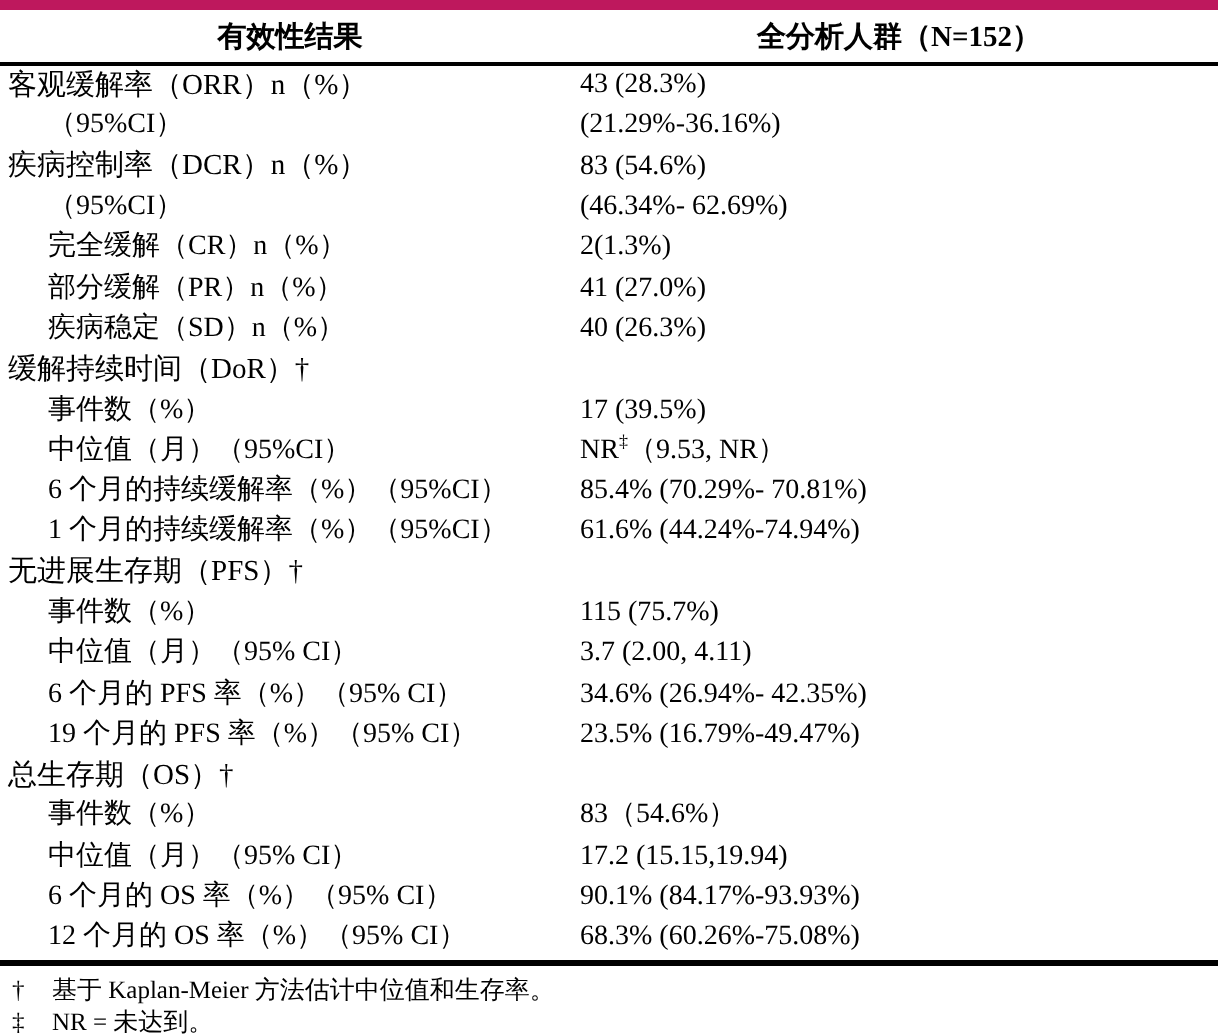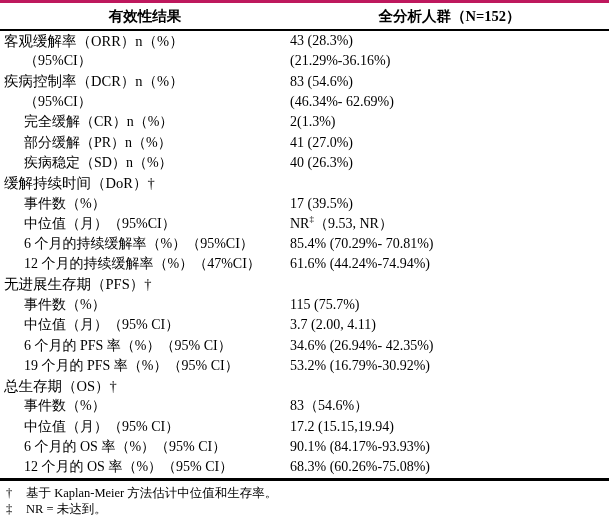--- a/index.html
+++ b/index.html
@@ -13,21 +13,21 @@
     overflow: hidden;
     color: #000000;
     font-family: "Liberation Serif", "DejaVu Serif", serif;
   }
   .doc {
     width: 609px;
   }
   table.efficacy {
     width: 100%;
     border-collapse: collapse;
-    border-top: 3px solid #be185d;
+    border-top: 5px solid #be185d;
     border-bottom: 3px solid #000;
     table-layout: fixed;
   }
   thead th {
     height: 26px;
     padding: 0;
     font-size: 14.5px;
     font-weight: bold;
     text-align: center;
     vertical-align: middle;
@@ -126,42 +126,42 @@
         </tr>
         <tr>
           <td class="label">中位值（月）（95%CI）</td>
           <td class="value"><span>NR</span><sup>‡</sup><span>（9.53, NR）</span></td>
         </tr>
         <tr>
           <td class="label">6 个月的持续缓解率（%）（95%CI）</td>
           <td class="value">85.4% (70.29%- 70.81%)</td>
         </tr>
         <tr>
-          <td class="label">12 个月的持续缓解率（%）（47%CI）</td>
+          <td class="label">1 个月的持续缓解率（%）（95%CI）</td>
           <td class="value">61.6% (44.24%-74.94%)</td>
         </tr>
         <tr>
           <td class="label bold">无进展生存期（PFS）†</td>
           <td class="value"></td>
         </tr>
         <tr>
           <td class="label">事件数（%）</td>
           <td class="value">115 (75.7%)</td>
         </tr>
         <tr>
           <td class="label">中位值（月）（95% CI）</td>
           <td class="value">3.7 (2.00, 4.11)</td>
         </tr>
         <tr>
           <td class="label">6 个月的 PFS 率（%）（95% CI）</td>
           <td class="value">34.6% (26.94%- 42.35%)</td>
         </tr>
         <tr>
           <td class="label">19 个月的 PFS 率（%）（95% CI）</td>
-          <td class="value">53.2% (16.79%-30.92%)</td>
+          <td class="value">23.5% (16.79%-49.47%)</td>
         </tr>
         <tr>
           <td class="label bold">总生存期（OS）†</td>
           <td class="value"></td>
         </tr>
         <tr>
           <td class="label">事件数（%）</td>
           <td class="value">83（54.6%）</td>
         </tr>
         <tr>

